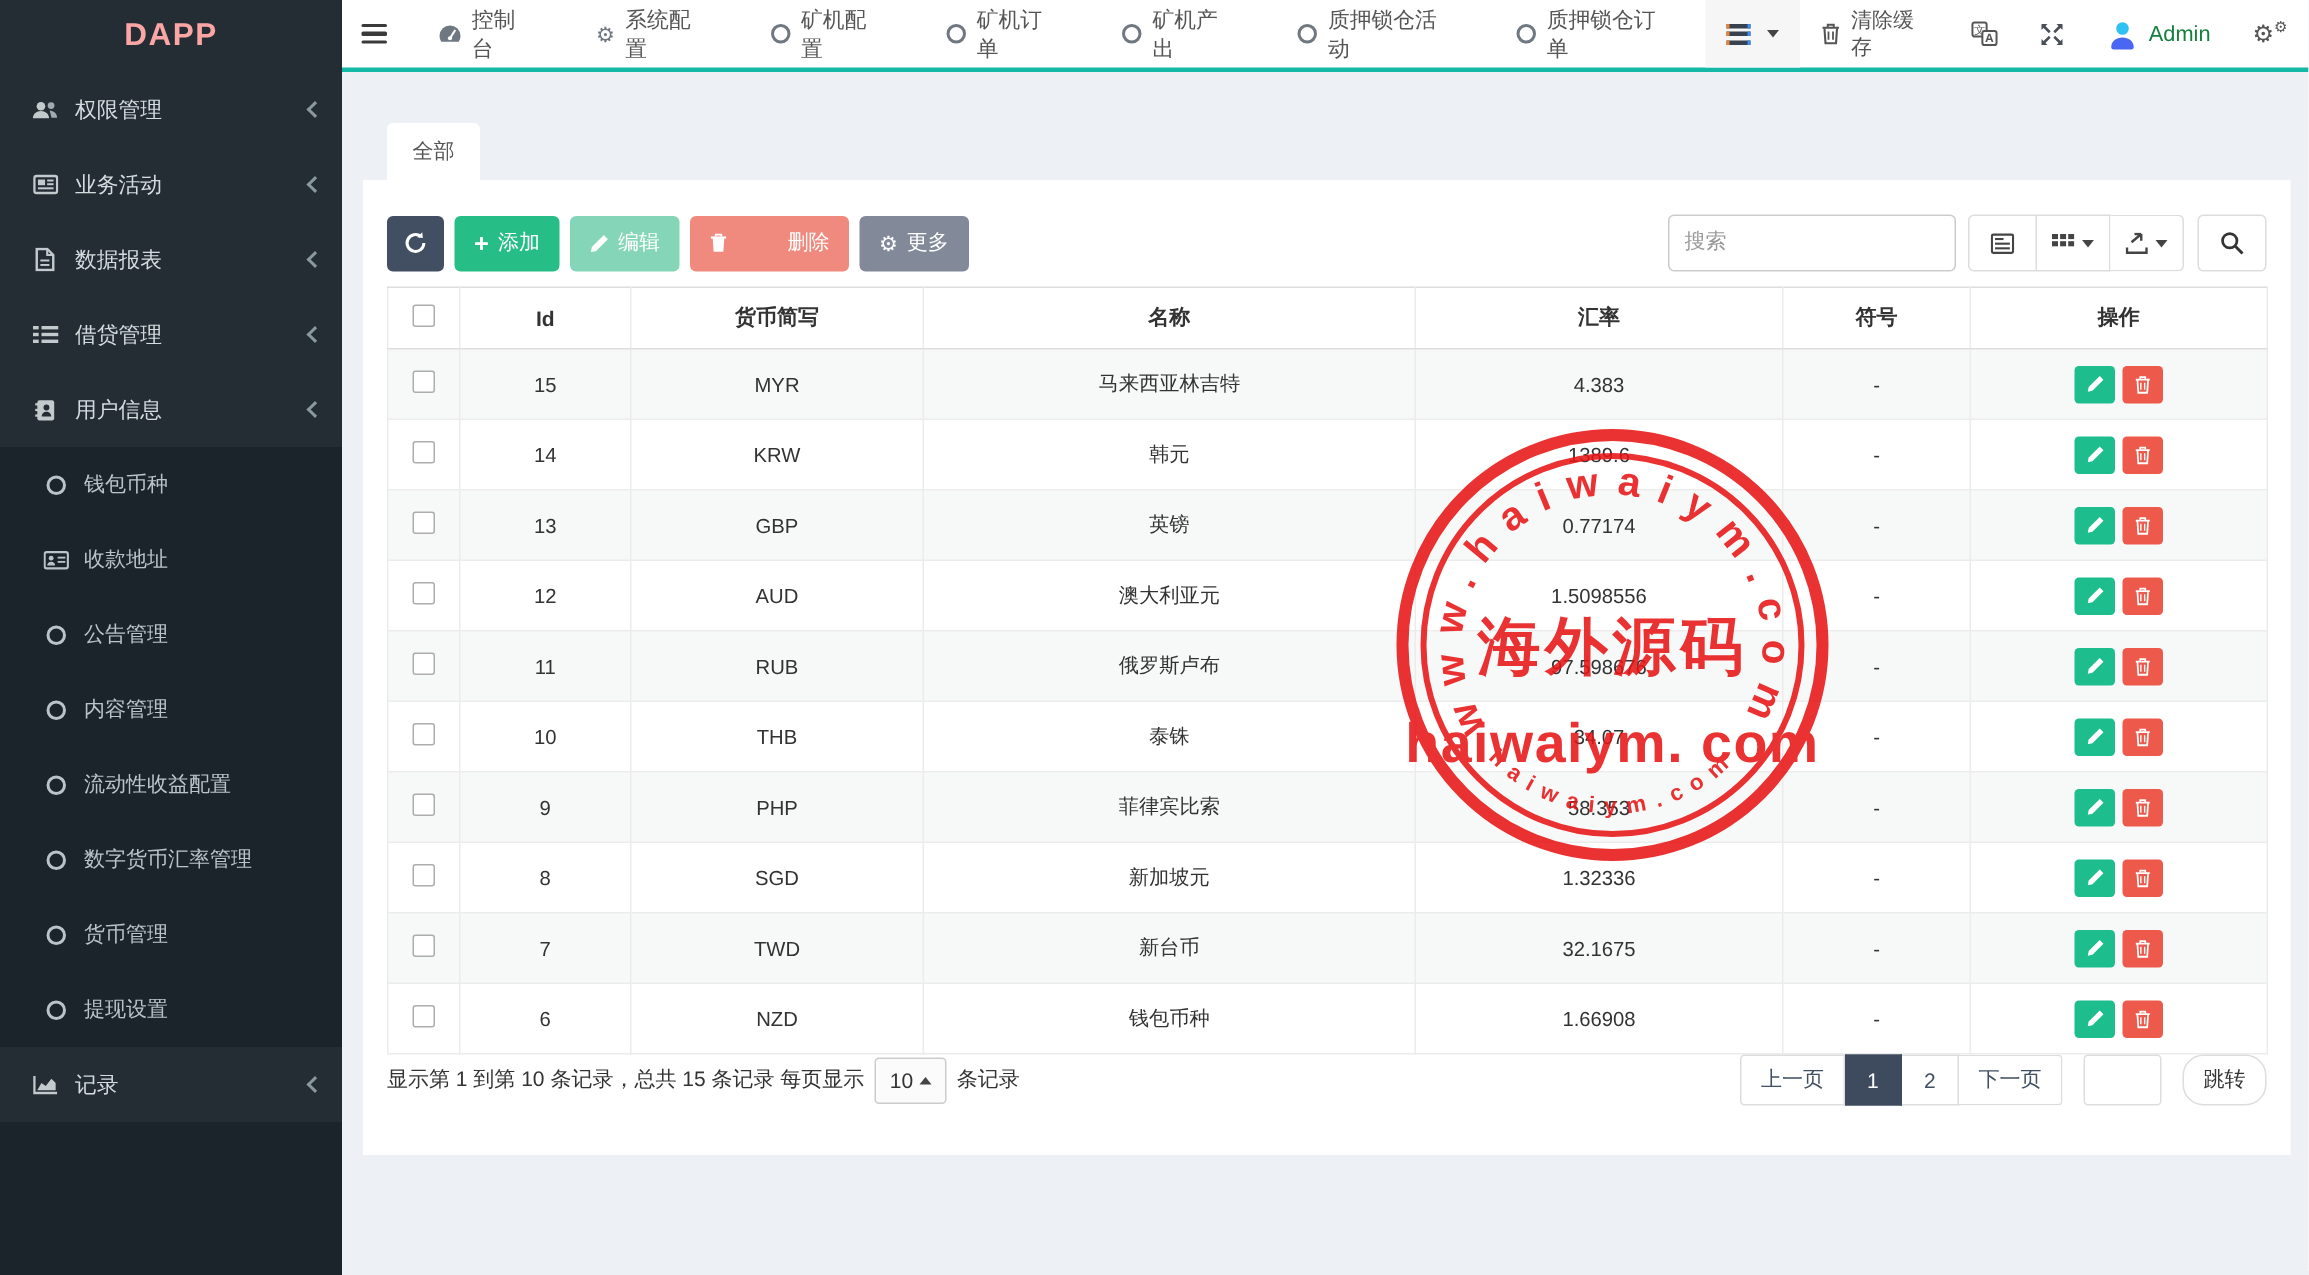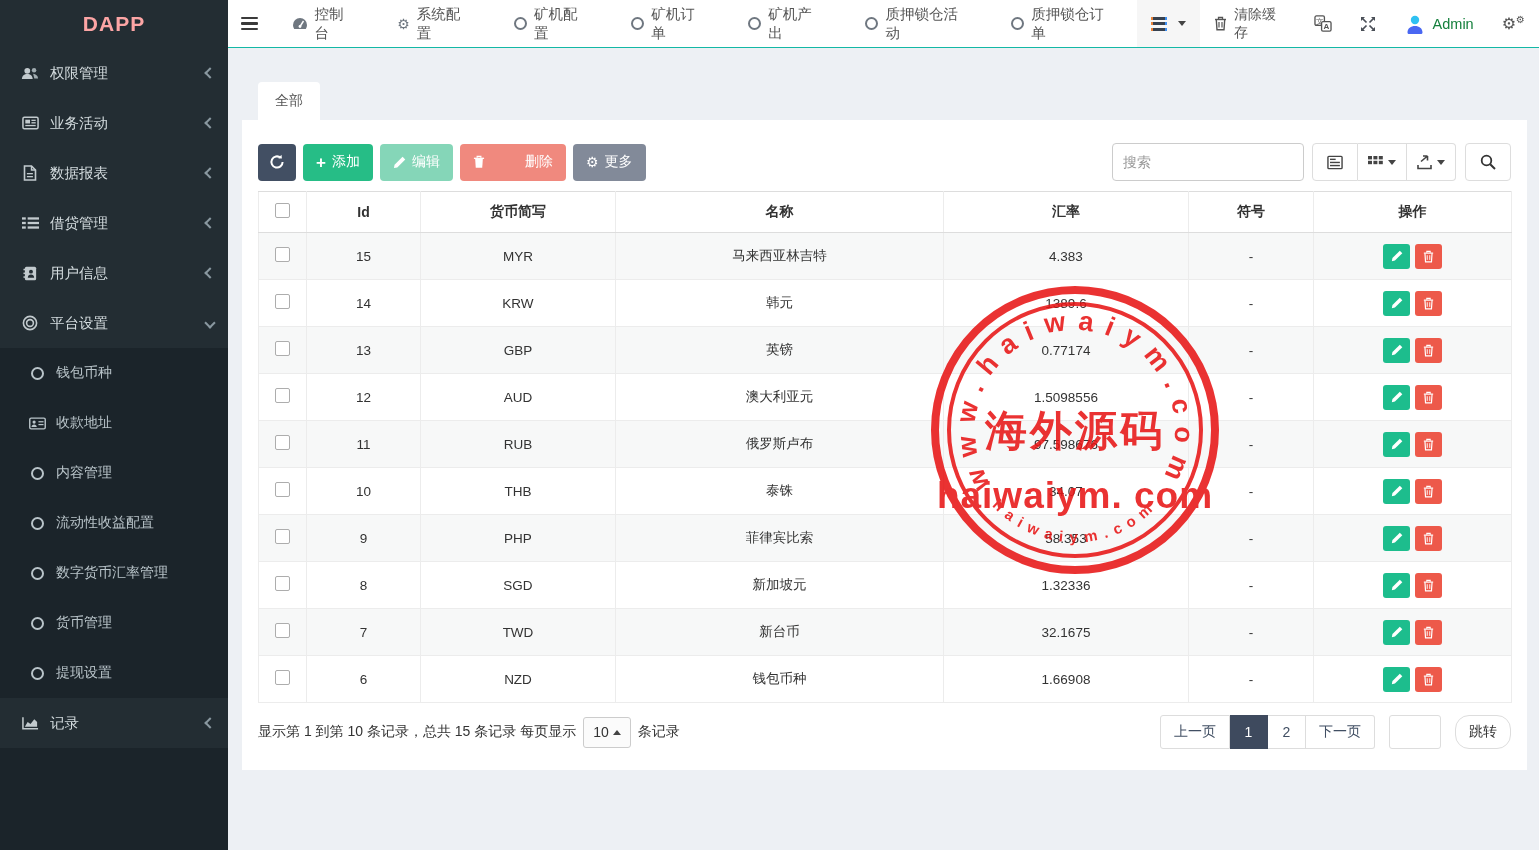--- a/index.html
+++ b/index.html
@@ -22,21 +22,21 @@
   .chev.left { transform:rotate(135deg); }
   .chev.down { transform:rotate(45deg); }
   .side-bottom { background:#232d33; }
   .side-foot { flex:1; background:#1b242a; margin-top:0; }
   svg.ic { display:block; }
 
   
   .main { flex:1; display:flex; flex-direction:column; height:100%; min-width:0; }
 
   
-  .navbar { height:48px; background:#fff; border-bottom:1px solid #14b8a6; display:flex; align-items:stretch; }
+  .navbar { height:48px; background:#fff; border-bottom:3px solid #14b8a6; display:flex; align-items:stretch; }
   .nav-toggle { width:44px; display:flex; align-items:center; justify-content:center; cursor:pointer; }
   .bars span { display:block; width:17px; height:2.5px; background:#3a3a3a; margin:3px 0; border-radius:1px; }
   .nav-item { display:flex; align-items:center; gap:7px; padding:0 20px; color:#555; cursor:pointer; font-size:14.5px; }
   .nav-item .n-ico { color:#6f7780; display:inline-flex; }
   .nav-right { margin-left:auto; display:flex; align-items:stretch; }
   .nav-ibtn { display:flex; align-items:center; justify-content:center; padding:0 14px; color:#555; cursor:pointer; gap:7px; }
   .nav-ibtn.grey { background:#f6f6f6; }
   .caret { width:0; height:0; border-left:4.5px solid transparent; border-right:4.5px solid transparent; border-top:5px solid #444; display:inline-block; margin-left:4px; }
   .caret.up { border-top:none; border-bottom:5px solid #444; }
   .mini-list { display:inline-block; }
@@ -53,21 +53,21 @@
   .btn { height:37px; border:none; border-radius:4px; color:#fff; font-size:14px; display:inline-flex; align-items:center; gap:6px; padding:0 13px; cursor:pointer; margin-right:7px; font-family:inherit; }
   .btn.dark { background:#424f63; width:38px; justify-content:center; padding:0; }
   .btn.green { background:#26bd86; }
   .btn.green-light { background:#85d6b8; }
   .btn.red-light { background:#f0897e;gap:40px; }
   .btn.grey { background:#828a99; }
   .plus { font-size:17px; font-weight:bold; line-height:1; }
   .gear-glyph { font-size:14px; line-height:1; }
 
   .toolbar-right { margin-left:auto; display:flex; align-items:center; }
-  .search-input { width:192px; height:38px; border:1px solid #ccc; border-radius:4px; padding:0 10px; font-size:14px; color:#333; font-family:Liberation Sans, sans-serif; margin-right:8px; }
+  .search-input { width:192px; height:38px; border:1px solid #ccc; border-radius:4px; padding:0 10px; font-size:14px; color:#333; font-family:Liberation Mono, monospace; margin-right:8px; }
   .search-input::placeholder { color:#999; }
   .vbtn-group { display:flex; margin-right:9px; }
   .vbtn { height:38px; min-width:46px; background:#fff; border:1px solid #ddd; display:inline-flex; align-items:center; justify-content:center; cursor:pointer; padding:0 10px; }
   .vbtn + .vbtn { border-left:none; }
   .vbtn:first-child { border-radius:4px 0 0 4px; }
   .vbtn:last-child { border-radius:0 4px 4px 0; }
   .vbtn.single { border-radius:4px; border-left:1px solid #ddd; }
   .vbtn .caret { margin-left:5px; }
 
   
@@ -78,21 +78,21 @@
   .grid tr.stripe td { background:#f7f8f8; }
   .c-cb { width:48px; } .c-id { width:114px; } .c-code { width:195px; } .c-name { width:328px; }
   .c-rate { width:245px; } .c-sym { width:125px; } .c-ops { width:198px; }
   input[type=checkbox] { width:15px; height:15px; accent-color:#fff; border:1px solid #adadad; appearance:none; background:#fff; border-radius:2px; cursor:pointer; }
   .ops-wrap { display:flex; gap:5px; justify-content:center; }
   .abtn { width:27px; height:25px; border:none; border-radius:3px; display:inline-flex; align-items:center; justify-content:center; cursor:pointer; }
   .abtn.edit { background:#1dbd8d; }
   .abtn.del { background:#ed594a; }
 
   
-  .tfoot { display:flex; align-items:center; margin-top:12px; color:#333; font-size:14px; }
+  .tfoot { display:flex; align-items:center; color:#333; font-size:14px; }
   .psize-btn { height:31px; padding:0 9px; background:#fbfbfb; border:1px solid #ccc; border-radius:3px; margin:0 7px; display:inline-flex; align-items:center; cursor:pointer; color:#333; font-size:14px; font-family:inherit; }
   .pager { margin-left:auto; display:flex; align-items:center; }
   .pg { min-width:38px; height:34px; border:1px solid #ddd; background:#fff; color:#414f63; display:inline-flex; align-items:center; justify-content:center; padding:0 13px; cursor:pointer; font-size:14px; }
   .pg + .pg { border-left:none; }
   .pg:first-child { border-radius:3px 0 0 3px; }
   .pg.last { border-radius:0 3px 3px 0; }
   .pg.active { background:#3e4a5e; color:#fff; border-color:#3e4a5e; }
   .jump-input { width:52px; height:34px; border:1px solid #ddd; border-radius:3px; margin-left:14px; font-family:inherit; padding:0 6px; }
   .jump-btn { height:34px; padding:0 13px; background:#fff; border:1px solid #ddd; border-radius:14px; margin-left:14px; color:#333; cursor:pointer; font-size:14px; font-family:inherit; }
 
@@ -170,49 +170,45 @@
             <rect x="0" y="7" width="2.4" height="1.6" fill="#d4dcdf"></rect>
             <rect x="0" y="11" width="2.4" height="1.6" fill="#d4dcdf"></rect>
             <circle cx="8" cy="6" r="2.1" fill="#232d33"></circle>
             <path d="M4.6 12.4c0-2 1.6-3.3 3.4-3.3s3.4 1.3 3.4 3.3z" fill="#232d33"></path>
           </svg>
       </span>
       <span class="lbl">用户信息</span>
       <span class="chev left"></span>
     </div>
 
-    <div class="side-item">
-      <span class="s-ico">
-        <svg class="ic" width="16" height="16" viewBox="0 0 16 16">
-            <circle cx="8" cy="8" r="6.6" fill="none" stroke="#d4dcdf" stroke-width="1.6"></circle>
-            <circle cx="8" cy="8" r="3.4" fill="none" stroke="#d4dcdf" stroke-width="1.6"></circle>
-          </svg>
-      </span>
-      <span class="lbl">平台设置</span>
-      <span class="chev down"></span>
-    </div>
 
     <div class="submenu">
       <div class="sub-item">
         <span class="s-ico">
             <span class="circ"></span>
           </span>
         <span>钱包币种</span>
       </div>
       <div class="sub-item">
         <span class="s-ico">
           <svg class="ic" width="17" height="13" viewBox="0 0 18 13">
               <rect x="0.8" y="0.8" width="16.4" height="11.4" rx="1.5" fill="none" stroke="#b9c4c9" stroke-width="1.5"></rect>
               <circle cx="5.4" cy="5" r="1.7" fill="#b9c4c9"></circle>
               <path d="M2.6 10.2c0-1.6 1.3-2.6 2.8-2.6s2.8 1 2.8 2.6z" fill="#b9c4c9"></path>
               <rect x="10" y="4" width="5.4" height="1.3" fill="#b9c4c9"></rect>
               <rect x="10" y="7" width="5.4" height="1.3" fill="#b9c4c9"></rect>
             </svg>
         </span>
         <span>收款地址</span>
+      </div>
+      <div class="sub-item">
+        <span class="s-ico">
+            <span class="circ"></span>
+          </span>
+        <span>公告管理</span>
       </div>
       <div class="sub-item">
         <span class="s-ico">
             <span class="circ"></span>
           </span>
         <span>内容管理</span>
       </div>
       <div class="sub-item">
         <span class="s-ico">
             <span class="circ"></span>

